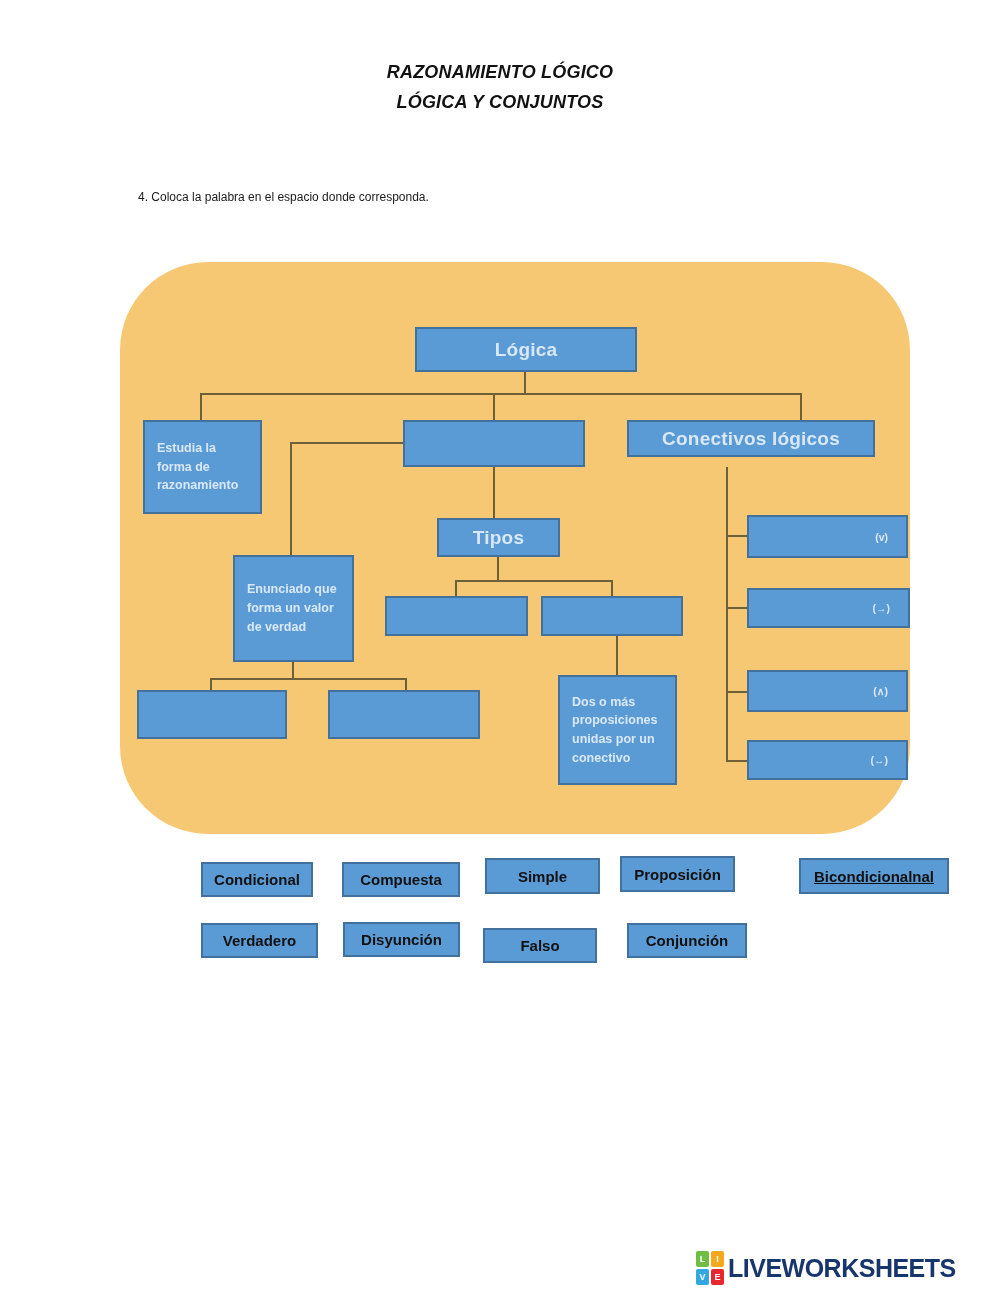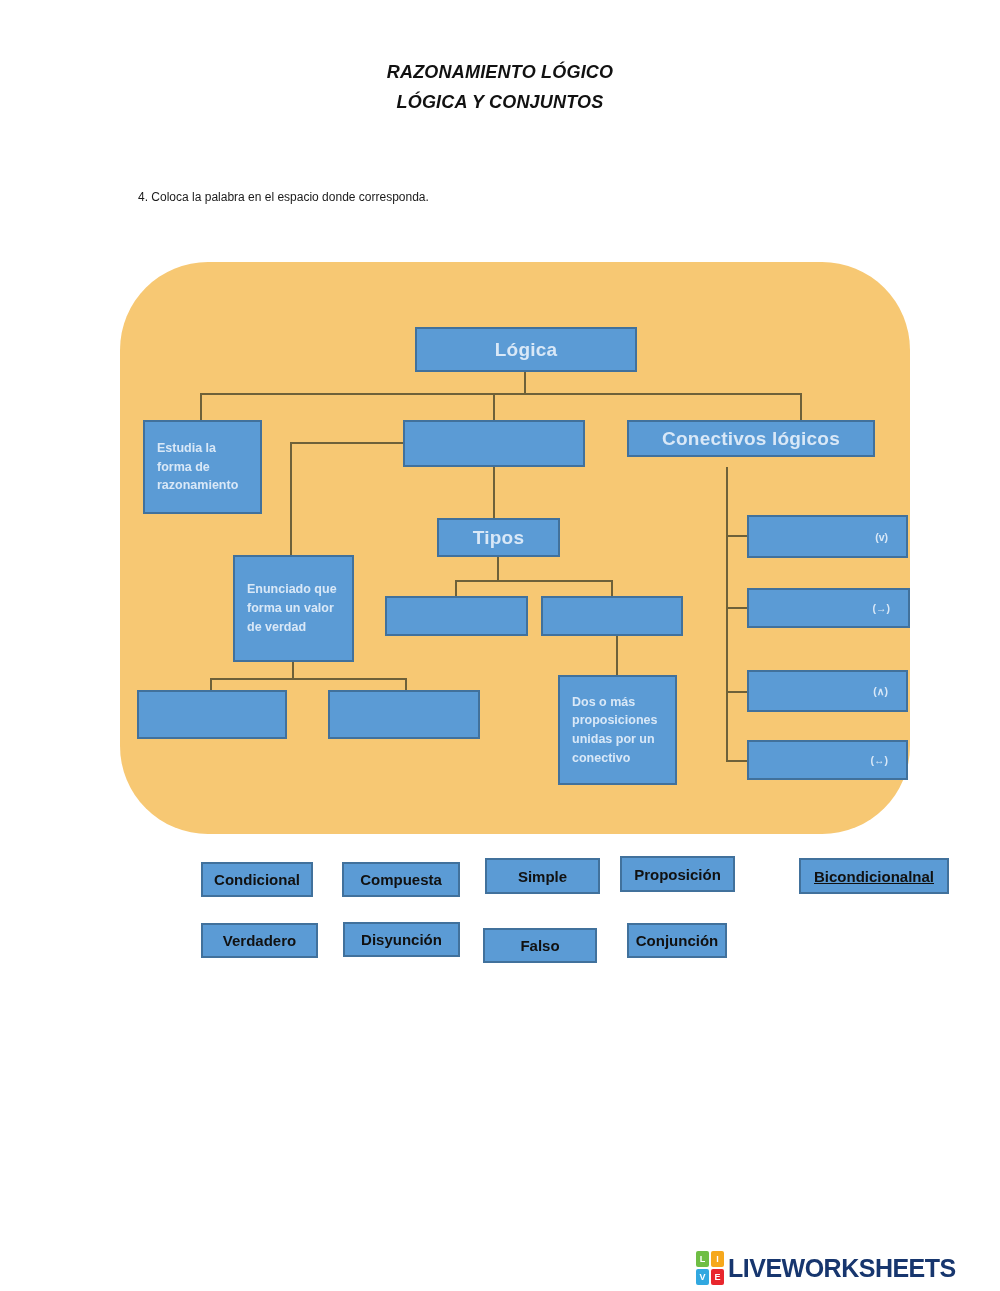--- a/index.html
+++ b/index.html
@@ -92,21 +92,21 @@
     cursor: pointer;
   }
   #chip-condicional      { left: 201px; top: 862px; width: 112px; height: 35px; }
   #chip-compuesta        { left: 342px; top: 862px; width: 118px; height: 35px; }
   #chip-simple           { left: 485px; top: 858px; width: 115px; height: 36px; }
   #chip-proposicion      { left: 620px; top: 856px; width: 115px; height: 36px; }
   #chip-bicondicionalnal { left: 799px; top: 858px; width: 150px; height: 36px; text-decoration: underline; }
   #chip-verdadero        { left: 201px; top: 923px; width: 117px; height: 35px; }
   #chip-disyuncion       { left: 343px; top: 922px; width: 117px; height: 35px; }
   #chip-falso            { left: 483px; top: 928px; width: 114px; height: 35px; }
-  #chip-conjuncion       { left: 627px; top: 923px; width: 100px; height: 35px; }
+  #chip-conjuncion       { left: 627px; top: 923px; width: 120px; height: 35px; }
 
   
   .logo {
     position: absolute; left: 696px; top: 1251px;
     display: flex; align-items: center;
   }
   .logo-grid {
     width: 29px; height: 34px;
     display: grid; grid-template-columns: 13px 13px; grid-template-rows: 16px 16px;
     gap: 2px; margin-right: 3px;

